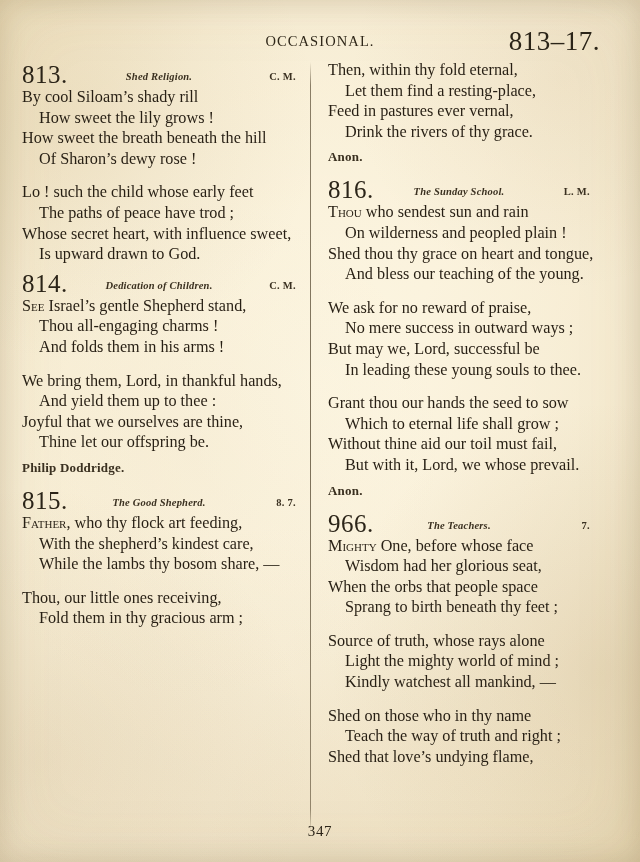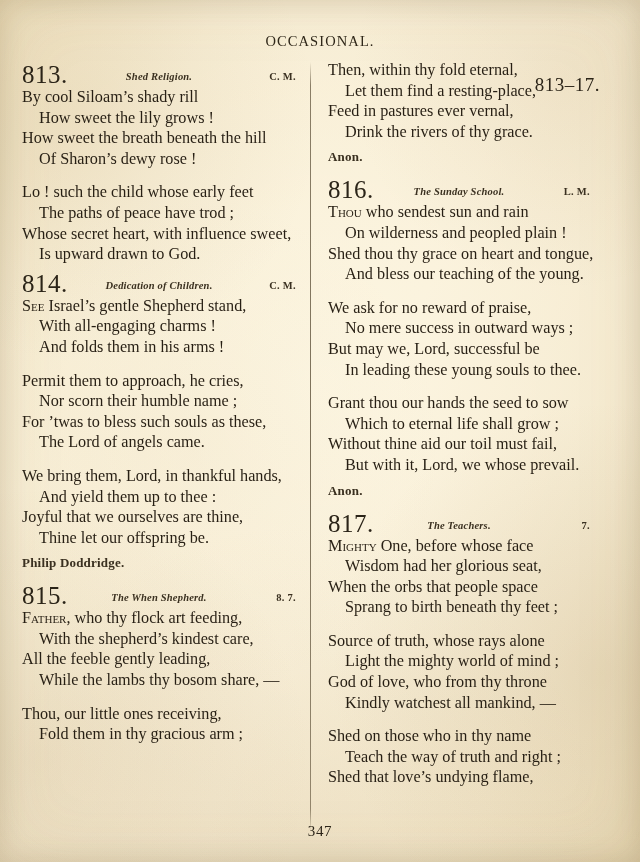--- a/index.html
+++ b/index.html
@@ -73,25 +73,24 @@
     font-size: 14.5px;
     letter-spacing: 1.1px;
     font-variant: small-caps;
     text-transform: uppercase;
     color: #2f2719;
   }
   .runhead-folio {
     position: absolute;
     right: 18px;
     top: 0;
-    font-size: 19px;
+    font-size: 27px;
     letter-spacing: 0.5px;
     color: #2b2418;
     font-family: "Liberation Serif", "DejaVu Serif", serif;
-    margin-top: 48px;
   }
 
   
   .columns {
     position: relative;
     display: flex;
     align-items: flex-start;
     margin-top: 4px;
   }
   .col {
@@ -223,47 +222,40 @@
             </div>
           </div>
           <div class="hymn">
             <div class="hymn-head">
               <div class="hymn-num">814.</div>
               <div class="hymn-topic">Dedication of Children.</div>
               <div class="hymn-meter">C. M.</div>
             </div>
             <div class="stanza">
               <div class="line"><span class="sc">See</span> Israel’s gentle Shepherd stand,</div>
-              <div class="line ind">With all-engaging charms !</div>
+              <div class="line ind">Thou all-engaging charms !</div>
               <div class="line ind">And folds them in his arms !</div>
-            </div>
-            <div class="stanza">
-              <div class="line">Permit them to approach, he cries,</div>
-              <div class="line ind">Nor scorn their humble name ;</div>
-              <div class="line">For ’twas to bless such souls as these,</div>
-              <div class="line ind">The Lord of angels came.</div>
             </div>
             <div class="stanza">
               <div class="line">We bring them, Lord, in thankful hands,</div>
               <div class="line ind">And yield them up to thee :</div>
               <div class="line">Joyful that we ourselves are thine,</div>
               <div class="line ind">Thine let our offspring be.</div>
             </div>
             <div class="attrib">Philip Doddridge.</div>
           </div>
           <div class="hymn">
             <div class="hymn-head">
               <div class="hymn-num">815.</div>
-              <div class="hymn-topic">The When Shepherd.</div>
+              <div class="hymn-topic">The Good Shepherd.</div>
               <div class="hymn-meter">8. 7.</div>
             </div>
             <div class="stanza">
               <div class="line"><span class="sc">Father,</span> who thy flock art feeding,</div>
               <div class="line ind">With the shepherd’s kindest care,</div>
-              <div class="line">All the feeble gently leading,</div>
               <div class="line ind">While the lambs thy bosom share, —</div>
             </div>
             <div class="stanza">
               <div class="line">Thou, our little ones receiving,</div>
               <div class="line ind">Fold them in thy gracious arm ;</div>
             </div>
           </div>
         </div>
       <div class="col col-right">
           <div class="hymn">
@@ -296,34 +288,33 @@
             <div class="stanza">
               <div class="line">Grant thou our hands the seed to sow</div>
               <div class="line ind">Which to eternal life shall grow ;</div>
               <div class="line">Without thine aid our toil must fail,</div>
               <div class="line ind">But with it, Lord, we whose prevail.</div>
             </div>
             <div class="attrib">Anon.</div>
           </div>
           <div class="hymn">
             <div class="hymn-head">
-              <div class="hymn-num">817.</div>
+              <div class="hymn-num">966.</div>
               <div class="hymn-topic">The Teachers.</div>
               <div class="hymn-meter">7.</div>
             </div>
             <div class="stanza">
               <div class="line"><span class="sc">Mighty</span> One, before whose face</div>
               <div class="line ind">Wisdom had her glorious seat,</div>
               <div class="line">When the orbs that people space</div>
               <div class="line ind">Sprang to birth beneath thy feet ;</div>
             </div>
             <div class="stanza">
               <div class="line">Source of truth, whose rays alone</div>
               <div class="line ind">Light the mighty world of mind ;</div>
-              <div class="line">God of love, who from thy throne</div>
               <div class="line ind">Kindly watchest all mankind, —</div>
             </div>
             <div class="stanza">
               <div class="line">Shed on those who in thy name</div>
               <div class="line ind">Teach the way of truth and right ;</div>
               <div class="line">Shed that love’s undying flame,</div>
             </div>
           </div>
         </div>
     </div>

